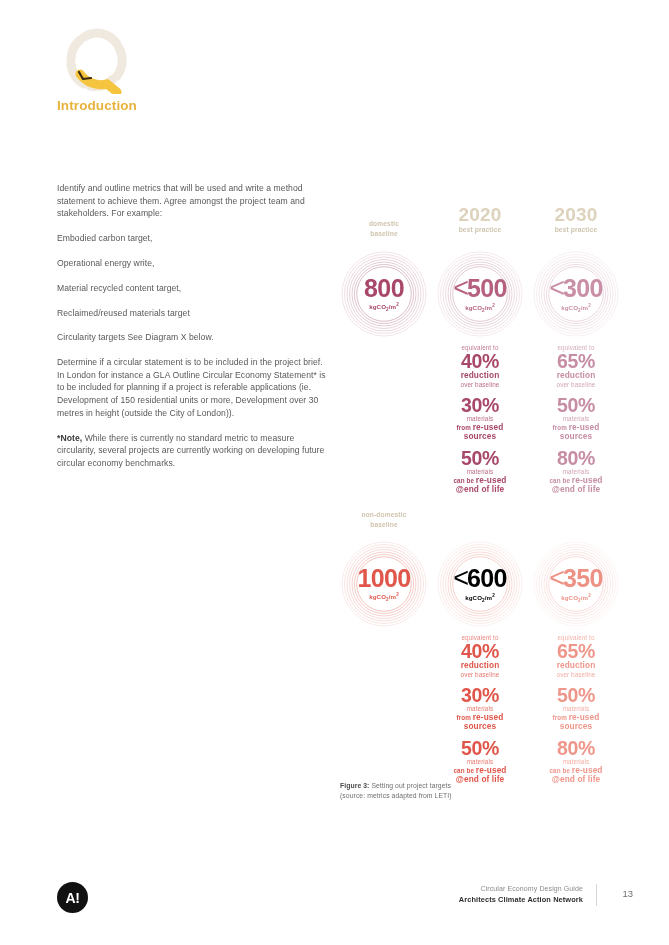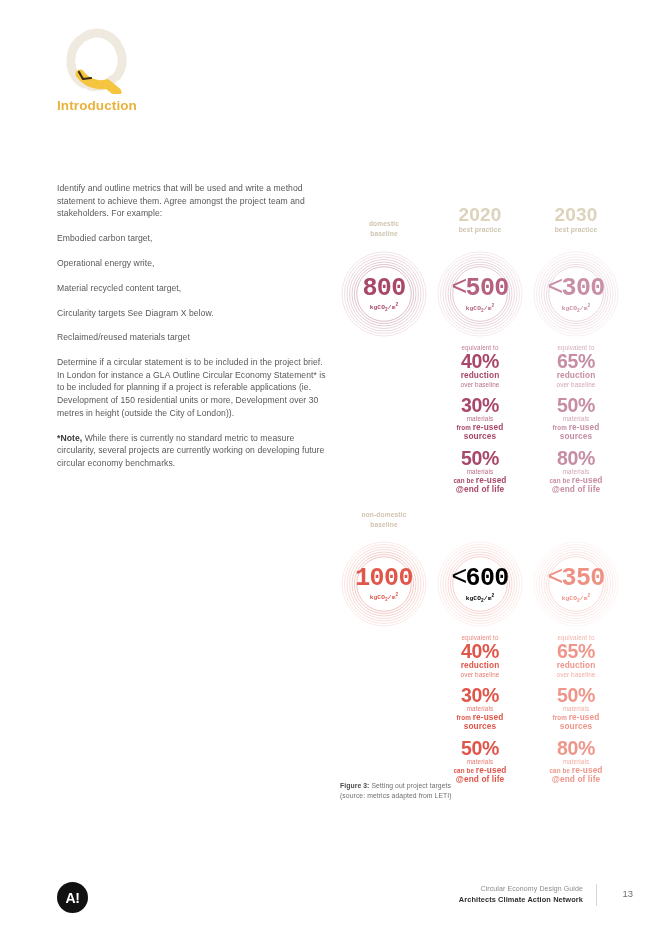--- a/index.html
+++ b/index.html
@@ -51,21 +51,21 @@
   .head .lbl{
     font-size:6.6px;font-weight:bold;color:#cfc4ae;
     line-height:9.5px;letter-spacing:.15px;
   }
   .head.c0{left:0;top:14px;}
   .head.c1{left:96px;top:0;}
   .head.c2{left:192px;top:0;}
 
   
   .circlerow{position:relative;height:88px;}
-  .circwrap{position:absolute;width:96px;height:88px;top:0;font-family:Liberation Mono, monospace;}
+  .circwrap{position:absolute;width:96px;height:88px;top:0;}
   .circwrap.c0{left:0;}
   .circwrap.c1{left:96px;}
   .circwrap.c2{left:192px;}
   .rings{position:absolute;left:50%;top:50%;transform:translate(-50%,-50%);
          width:86px;height:86px;}
   .rings svg{display:block;}
   .val{
     position:absolute;left:0;right:0;top:50%;
     transform:translateY(-50%);
     text-align:center;line-height:1;
@@ -155,22 +155,22 @@
   </div>
 
   <div class="section-kicker">Introduction</div>
 
   <div class="left-col">
 
     <p class="para">Identify and outline metrics that will be used and write a method statement to achieve them. Agree amongst the project team and stakeholders. For example:</p>
     <p class="para tight">Embodied carbon target,</p>
     <p class="para tight">Operational energy write,</p>
     <p class="para tight">Material recycled content target,</p>
+    <p class="para tight">Reclaimed/reused materials target</p>
     <p class="para tight">Circularity targets See Diagram X below.</p>
-    <p class="para tight">Reclaimed/reused materials target</p>
     <p class="para">Determine if a circular statement is to be included in the project brief. In London for instance a  GLA Outline Circular Economy Statement* is to be included for planning if a project is referable applications (ie. Development of 150 residential units or more, Development over 30 metres in height (outside the City of London)).</p>
     <p class="para"><b>*Note,</b><span> While there is currently no standard metric to measure circularity, several projects are currently working on developing future circular economy benchmarks.</span></p>
   </div>
 
   <div class="figure">
 
     <div class="cluster">
 
       <div class="headrow">
         <div class="head c0">

